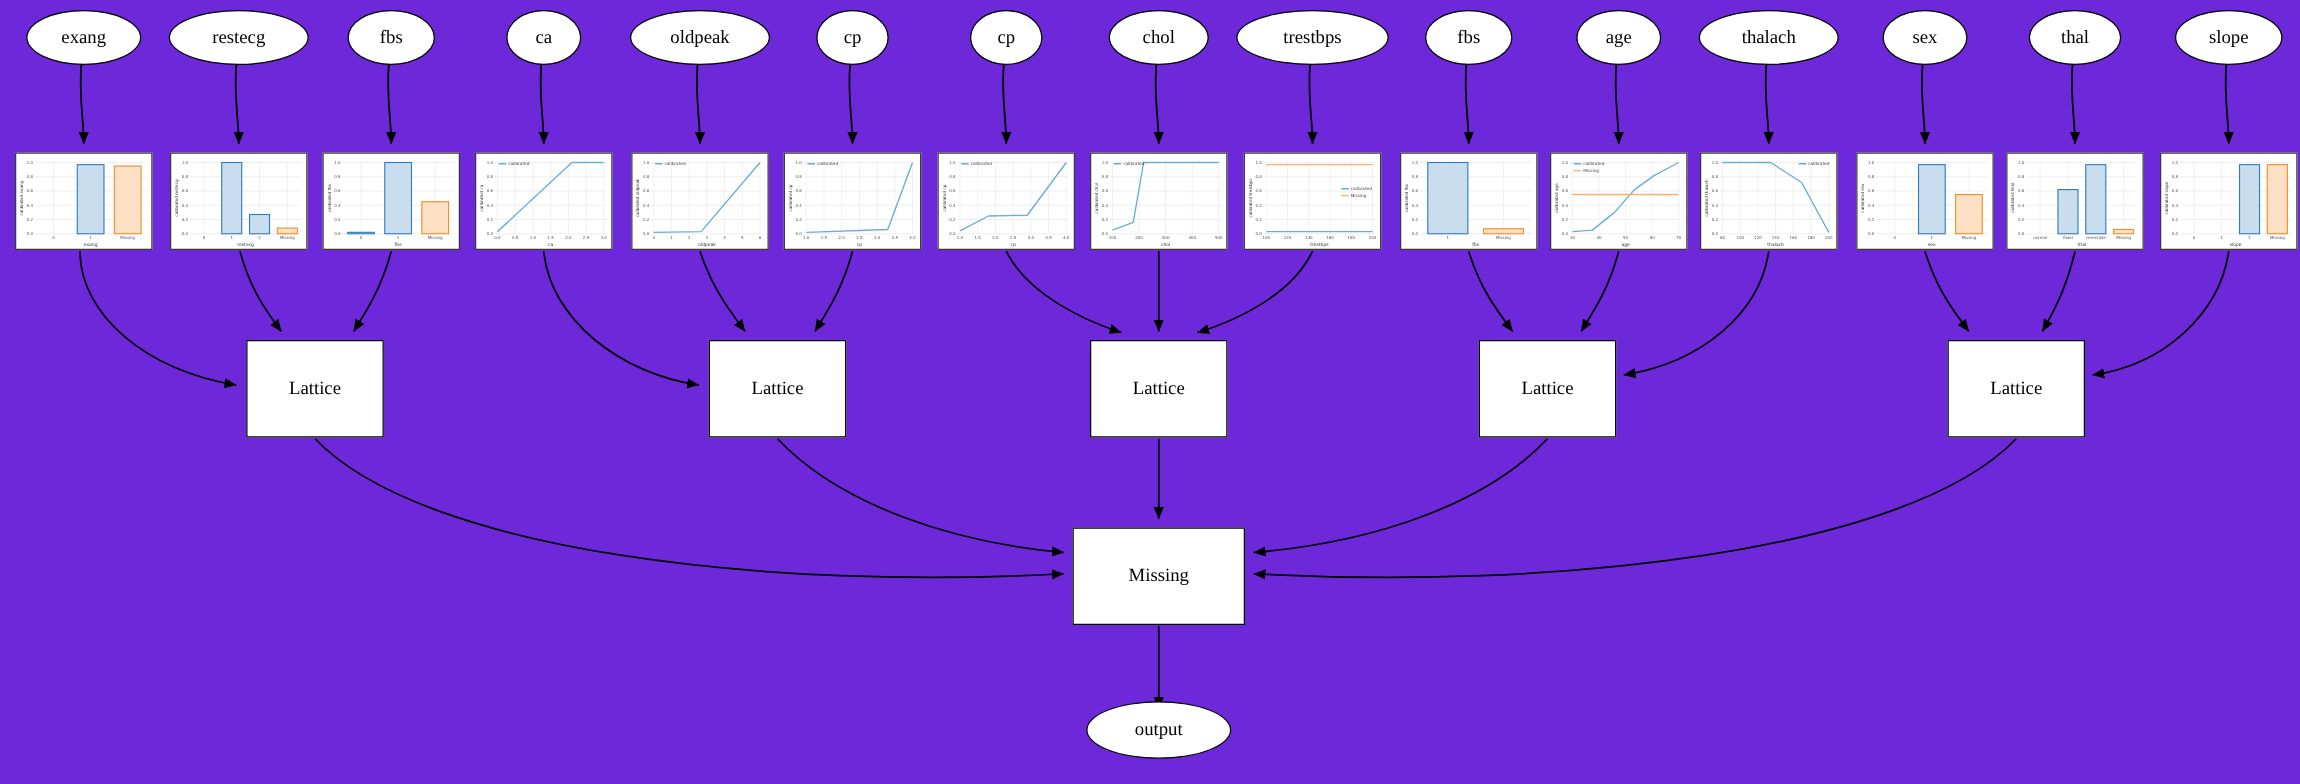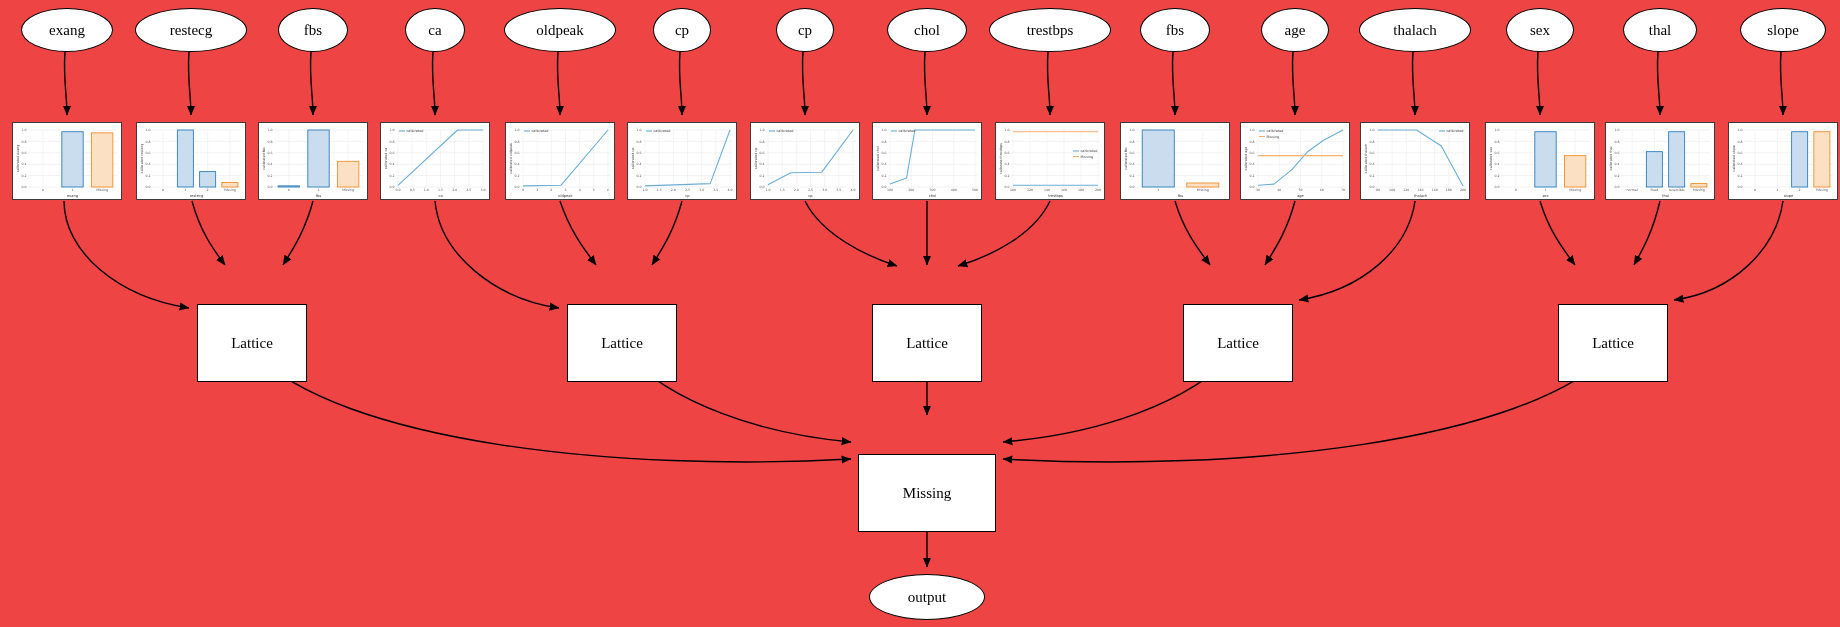--- a/index.html
+++ b/index.html
@@ -1,28 +1,28 @@
 <!DOCTYPE html>
 <html><head>
 <meta charset="utf-8">
 <style>
   html,body{margin:0;padding:0;background:#ffffff;}
   #canvas{
     position:relative;
     width:1840px;height:627px;
-    background:#ef4444;
+    background:#6d28d9;
     overflow:hidden;
     font-family:"Liberation Serif","DejaVu Serif",serif;
   }
   #edges{position:absolute;left:0;top:0;z-index:1;}
   .node{position:absolute;z-index:2;box-sizing:border-box;
         display:flex;align-items:center;justify-content:center;
         background:#ffffff;color:#000;}
   .ellipse{border:1.4px solid #000;border-radius:50%;font-size:15px;}
-  .box{border:1.4px solid #000;font-size:15px;margin-top:32px;}
+  .box{border:1.4px solid #000;font-size:15px;}
   .chartbox{border:1.4px solid #3a3a3a;background:#ffffff;padding:0;}
   .chartbox svg{display:block;}
   .lbl{white-space:nowrap;}
 </style>
 </head>
 <body>
 
 <div id="canvas">
   <svg id="edges" width="1840" height="627" viewBox="0 0 1840 627">
     <defs>
@@ -590,16 +590,16 @@
     </div>
     <div class="node box" style="left: 1183px; top: 272px; width: 110px; height: 78px;">
       <span class="lbl">Lattice</span>
     </div>
     <div class="node box" style="left: 1558px; top: 272px; width: 110px; height: 78px;">
       <span class="lbl">Lattice</span>
     </div>
     <div class="node box" style="left: 858px; top: 422px; width: 138px; height: 78px;">
       <span class="lbl">Missing</span>
     </div>
-    <div class="node ellipse" style="left: 869px; top: 574px; width: 116px; height: 46px;">
+    <div class="node ellipse" style="left: 869px; top: 561px; width: 116px; height: 46px;">
       <span class="lbl">output</span>
     </div>
   </div>
 
 </body></html>

